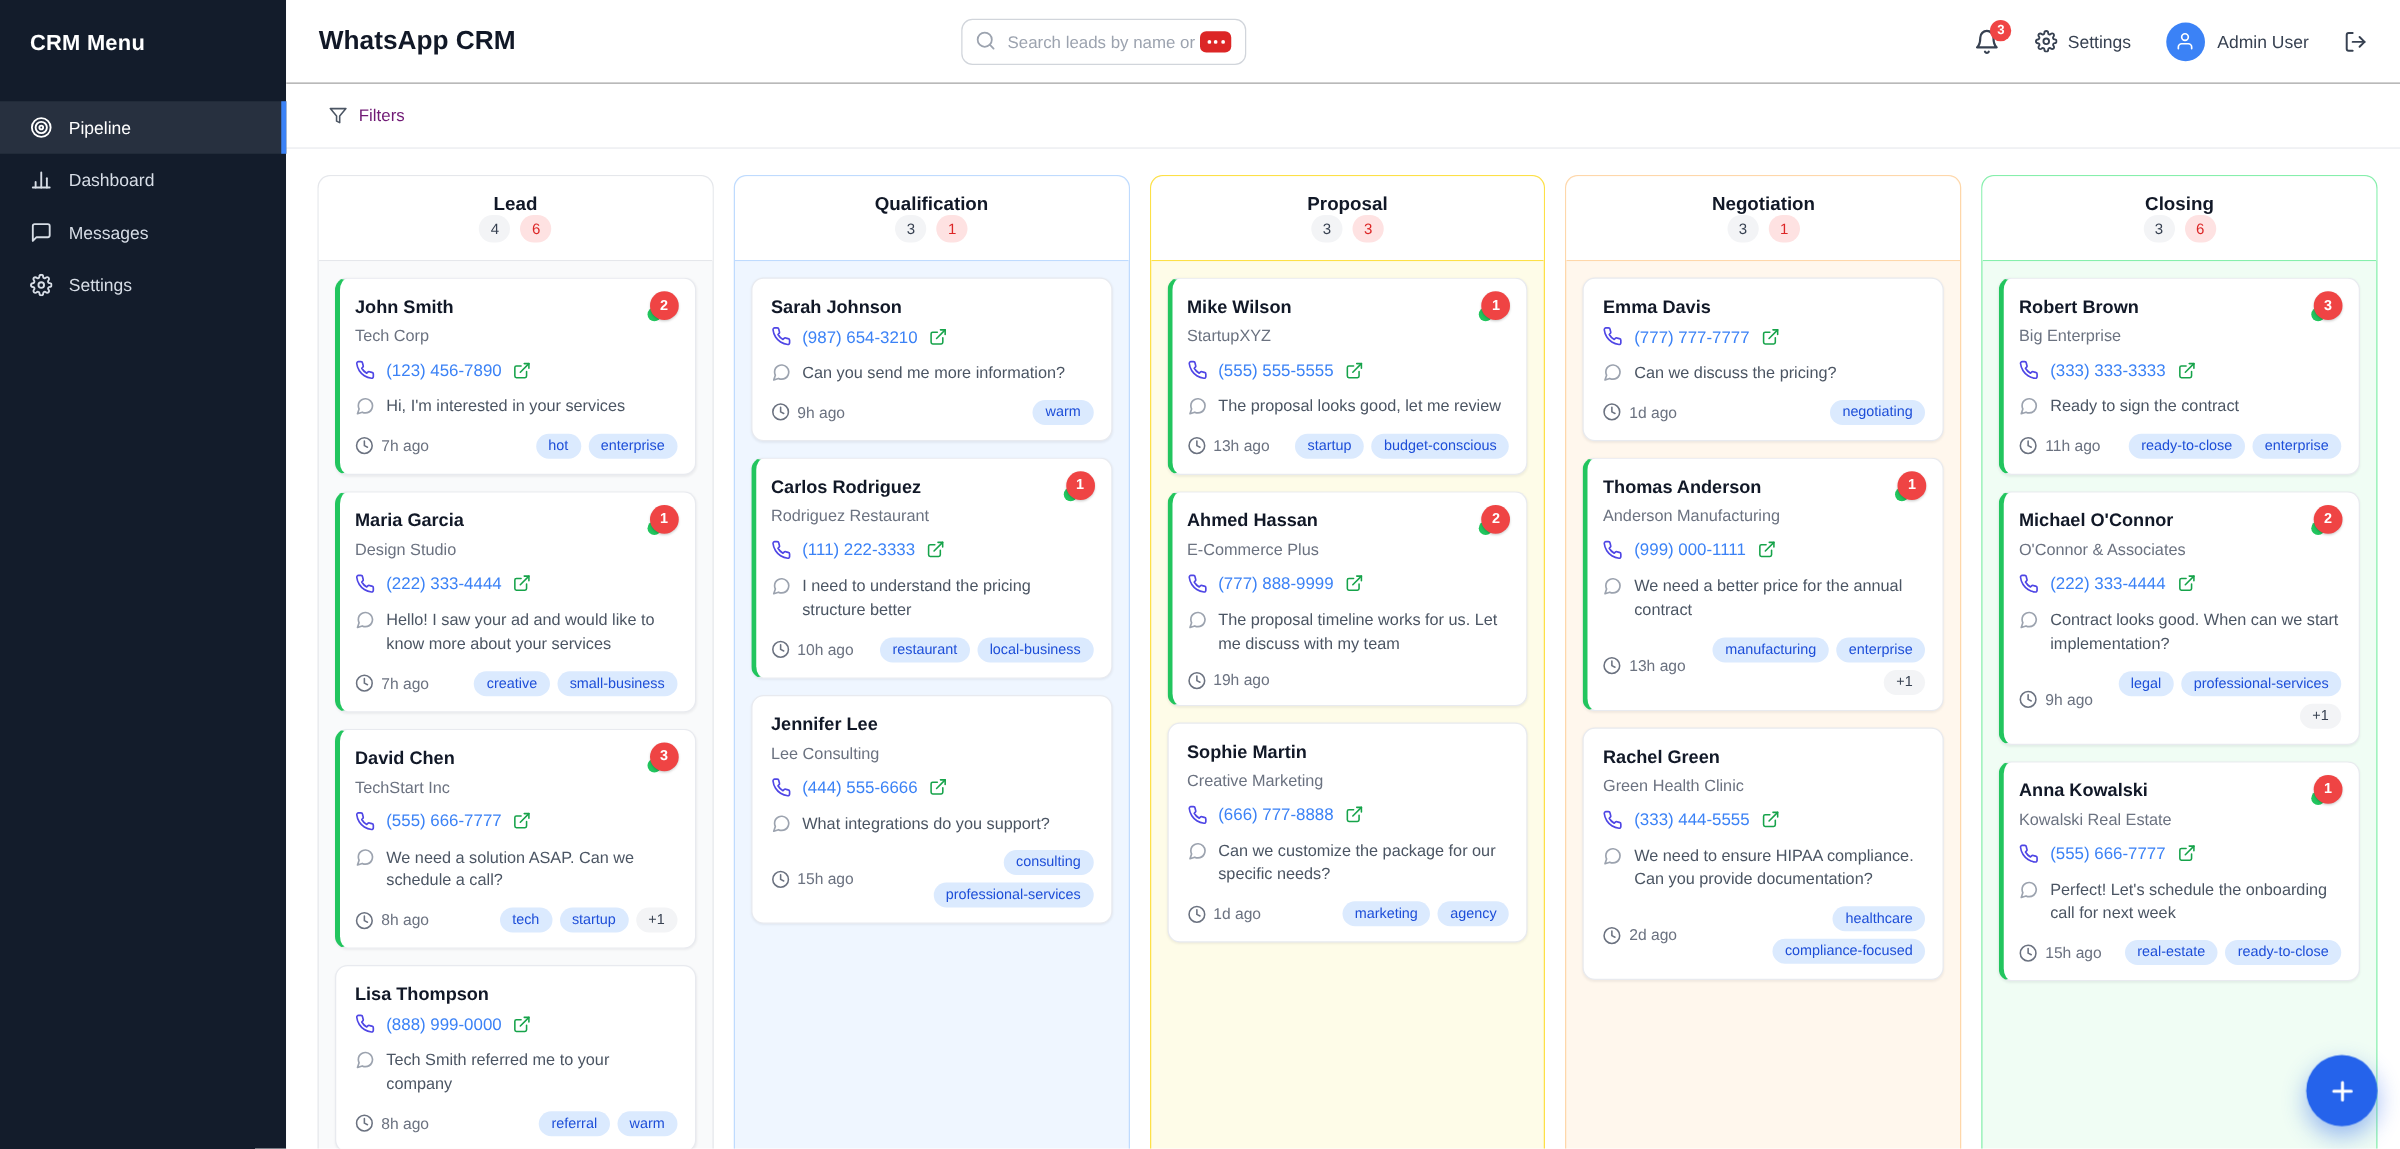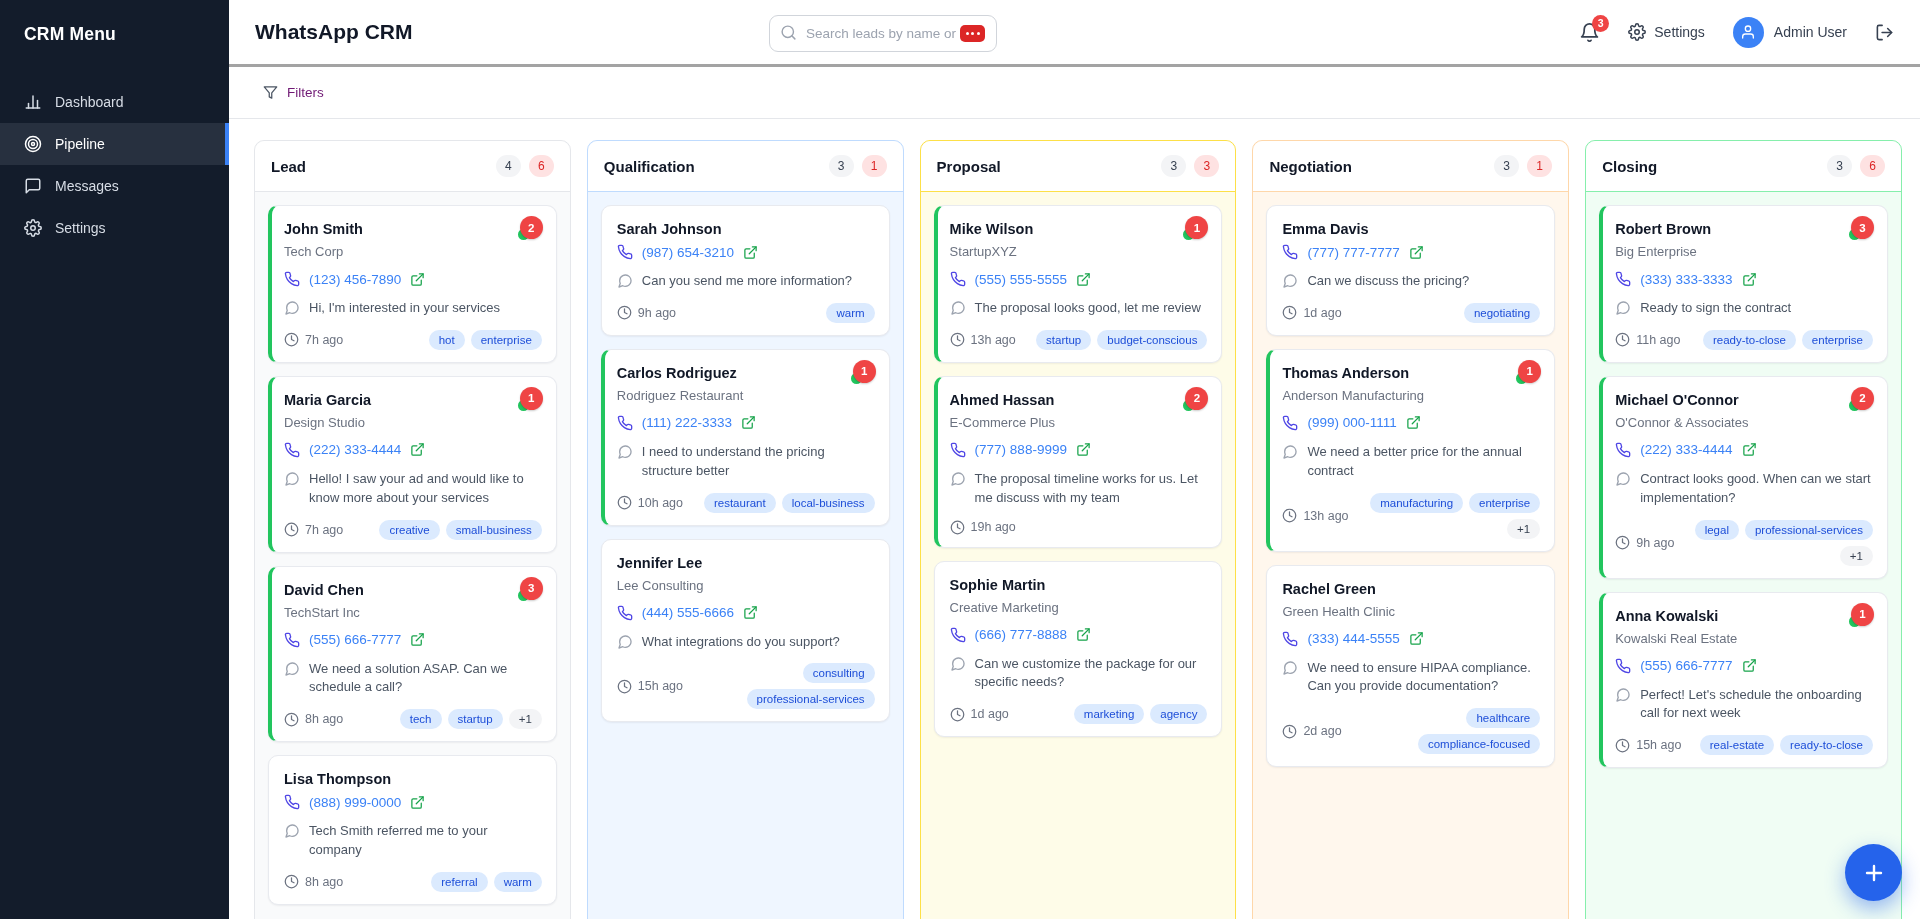--- a/index.html
+++ b/index.html
@@ -16,21 +16,21 @@
   .sidebar-title { color:#ffffff; font-weight:bold; font-size:17.5px; padding:24px 12px 36px 24px; letter-spacing:.2px; }
   .nav-item { position:relative; display:flex; align-items:center; gap:13px; padding:12px 24px; font-size:14px; color:#d7dde6; cursor:pointer; }
   .nav-item.active { background:#27303f; color:#ffffff; }
   .nav-item.active::after { content:""; position:absolute; right:0; top:0; bottom:0; width:4px; background:#3b82f6; }
   .nav-icon { width:18px; height:18px; display:inline-flex; }
   .nav-icon svg { width:18px; height:18px; }
 
   
   .main { flex:1; min-width:0; display:flex; flex-direction:column; background:#fff; }
 
-  .topbar { position:relative; height:67px; flex-shrink:0; display:flex; align-items:center; padding:0 26px; border-bottom:3px solid #a3a3a3; background:#fff; }
+  .topbar { position:relative; height:67px; flex-shrink:0; display:flex; align-items:center; padding:0 26px; border-bottom:1px solid #a3a3a3; background:#fff; }
   .page-title { margin:0; font-size:21px; font-weight:bold; color:#111827; }
 
   .search-wrap { position:absolute; left:540px; top:15px; width:228px; height:37px; }
   .search-wrap input {
     width:100%; height:100%; border:1px solid #d1d5db; border-radius:9px;
     padding:0 40px 0 36px; font-size:13.5px; color:#374151; outline:none;
     font-family:"Liberation Sans", sans-serif; background:#fff;
   }
   .search-wrap input::placeholder { color:#9ca3af; }
   .search-icon { position:absolute; left:11px; top:9px; width:17px; height:17px; color:#9ca3af; pointer-events:none; }
@@ -51,21 +51,21 @@
   .user-name { font-size:14px; color:#374151; }
   .logout-btn svg { width:19px; height:19px; }
 
   .filters-bar { height:52px; flex-shrink:0; display:flex; align-items:center; padding:0 26px; border-bottom:1px solid #e5e7eb; background:#fff; }
   .filters-btn { display:flex; align-items:flex-end; gap:9px; background:none; border:none; cursor:pointer; font-size:13.5px; color:#701a75; font-family:"Liberation Sans", sans-serif; padding:6px 8px; border-radius:6px; }
   .filters-btn svg { width:15px; height:15px; color:#4b5563; }
 
   
   .board { flex:1; display:flex; gap:16px; padding:21px 18px 0 25px; overflow:hidden; background:#fff; }
   .column { flex:1; min-width:0; height:870px; border:1px solid var(--col-border); background:var(--col-bg); border-radius:10px; display:flex; flex-direction:column; }
-  .col-head { background:#ffffff; border-bottom:1px solid var(--col-border); border-radius:10px 10px 0 0; padding:14px 16px; display:flex; align-items:center; justify-content:space-between; flex-shrink:0; }
+  .col-head { background:#ffffff; border-bottom:1px solid var(--col-border); border-radius:10px 10px 0 0; padding:14px 16px; display:flex; align-items:center; justify-content:space-between; flex-shrink:0;flex-direction:column; }
   .col-title { font-size:15px; font-weight:bold; color:#111827; }
   .col-counts { display:flex; align-items:center; gap:8px; }
   .count-total { background:#f3f4f6; color:#374151; border-radius:999px; min-width:25px; height:22px; padding:0 8px; font-size:12px; display:flex; align-items:center; justify-content:center; }
   .count-unread { background:#fee2e2; color:#dc2626; border-radius:999px; min-width:25px; height:22px; padding:0 8px; font-size:12px; display:flex; align-items:center; justify-content:center; }
   .col-body { padding:13px; display:flex; flex-direction:column; gap:13px; overflow:hidden; }
 
   
   .card { position:relative; background:#fff; border:1px solid #e8eaef; border-radius:10px; padding:15px 14px 12px 15px; box-shadow:0 1px 2px rgba(16,24,40,.06); cursor:pointer; }
   .card.unread { border-left:4px solid #22c55e; padding-left:12px; }
   .online-dot { position:absolute; top:23px; right:27px; width:11px; height:11px; border-radius:50%; background:#22c55e; }
@@ -95,40 +95,40 @@
   .fab svg { width:24px; height:24px; }
 </style>
 </head>
 <body>
 
 <div class="app">
 
   <aside class="sidebar">
     <div class="sidebar-title">CRM Menu</div>
     <nav id="sidebar-nav">
+        <div class="nav-item active">
+    <span class="nav-icon">
+            <svg viewBox="0 0 24 24" fill="none" stroke="currentColor" stroke-width="2">
+              <circle cx="12" cy="12" r="10"></circle>
+              <circle cx="12" cy="12" r="6"></circle>
+              <circle cx="12" cy="12" r="2"></circle>
+            </svg>
+          </span>
+    <span class="nav-label">Pipeline</span>
+  </div>
         <div class="nav-item">
     <span class="nav-icon">
             <svg viewBox="0 0 24 24" fill="none" stroke="currentColor" stroke-width="2" stroke-linecap="round">
               <line x1="18" y1="20" x2="18" y2="10"></line>
               <line x1="12" y1="20" x2="12" y2="4"></line>
               <line x1="6" y1="20" x2="6" y2="14"></line>
               <line x1="3" y1="20" x2="21" y2="20"></line>
             </svg>
           </span>
     <span class="nav-label">Dashboard</span>
-  </div>
-        <div class="nav-item active">
-    <span class="nav-icon">
-            <svg viewBox="0 0 24 24" fill="none" stroke="currentColor" stroke-width="2">
-              <circle cx="12" cy="12" r="10"></circle>
-              <circle cx="12" cy="12" r="6"></circle>
-              <circle cx="12" cy="12" r="2"></circle>
-            </svg>
-          </span>
-    <span class="nav-label">Pipeline</span>
   </div>
         <div class="nav-item">
     <span class="nav-icon">
             <svg viewBox="0 0 24 24" fill="none" stroke="currentColor" stroke-width="2" stroke-linecap="round" stroke-linejoin="round">
               <path d="M21 15a2 2 0 0 1-2 2H7l-4 4V5a2 2 0 0 1 2-2h14a2 2 0 0 1 2 2z"></path>
             </svg>
           </span>
     <span class="nav-label">Messages</span>
   </div>
         <div class="nav-item">

